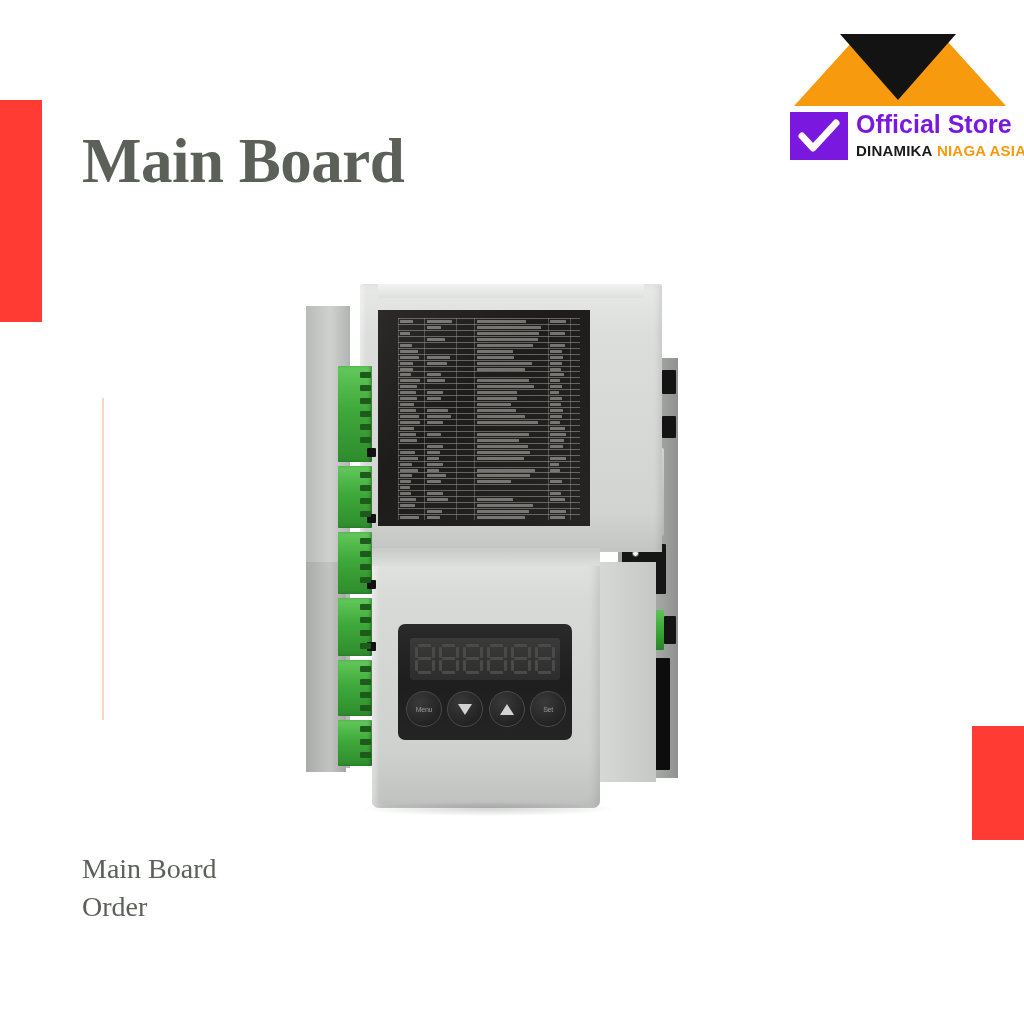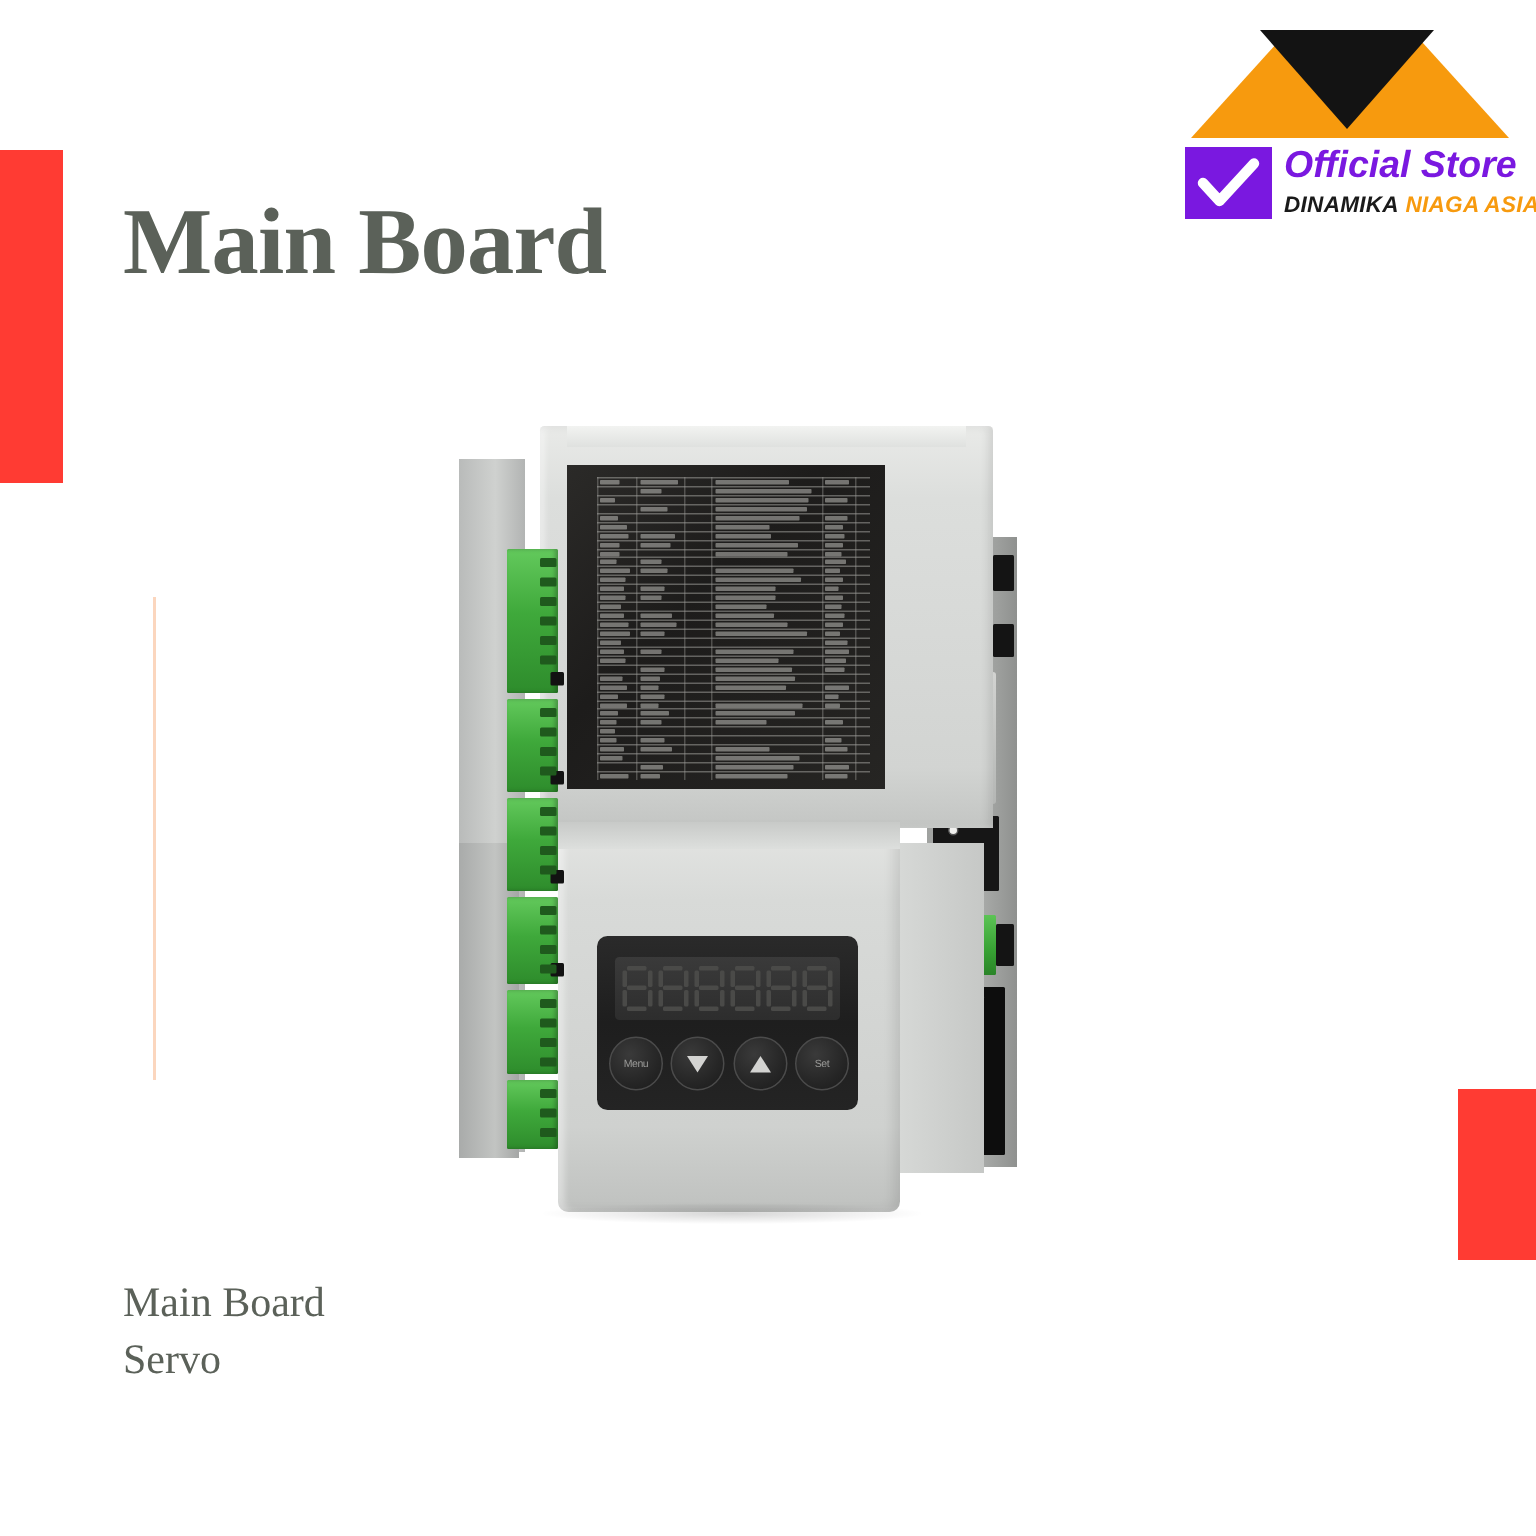--- a/index.html
+++ b/index.html
@@ -75,22 +75,22 @@
     font-size: 26px;
     line-height: 53px;
     text-align: center;
     cursor: pointer;
     padding: 0;
   }
 
   
   .store-badge {
     position: absolute;
-    left: 788px; top: 14px;
-    width: 222px; height: 136px; font-style: italic;
+    left: 788px; top: 28px;
+    width: 222px; height: 136px;
   }
   .badge-tri-row {
     position: absolute;
     left: 0; top: 0;
     width: 222px; height: 78px;
   }
   .tri {
     position: absolute;
     width: 0; height: 0;
   }
@@ -767,17 +767,17 @@
           <span class="screwrow" style="top: 19px;"></span>
           <span class="screwrow" style="top: 32px;"></span>
         </div>
       </div>
 
     <div class="p-shadow"></div>
   </div>
 
   <div class="caption-block">
     <div>Main Board</div>
-    <div>Servo</div>
+    <div>Order</div>
   </div>
 
 
 </div>
 
 </body></html>

